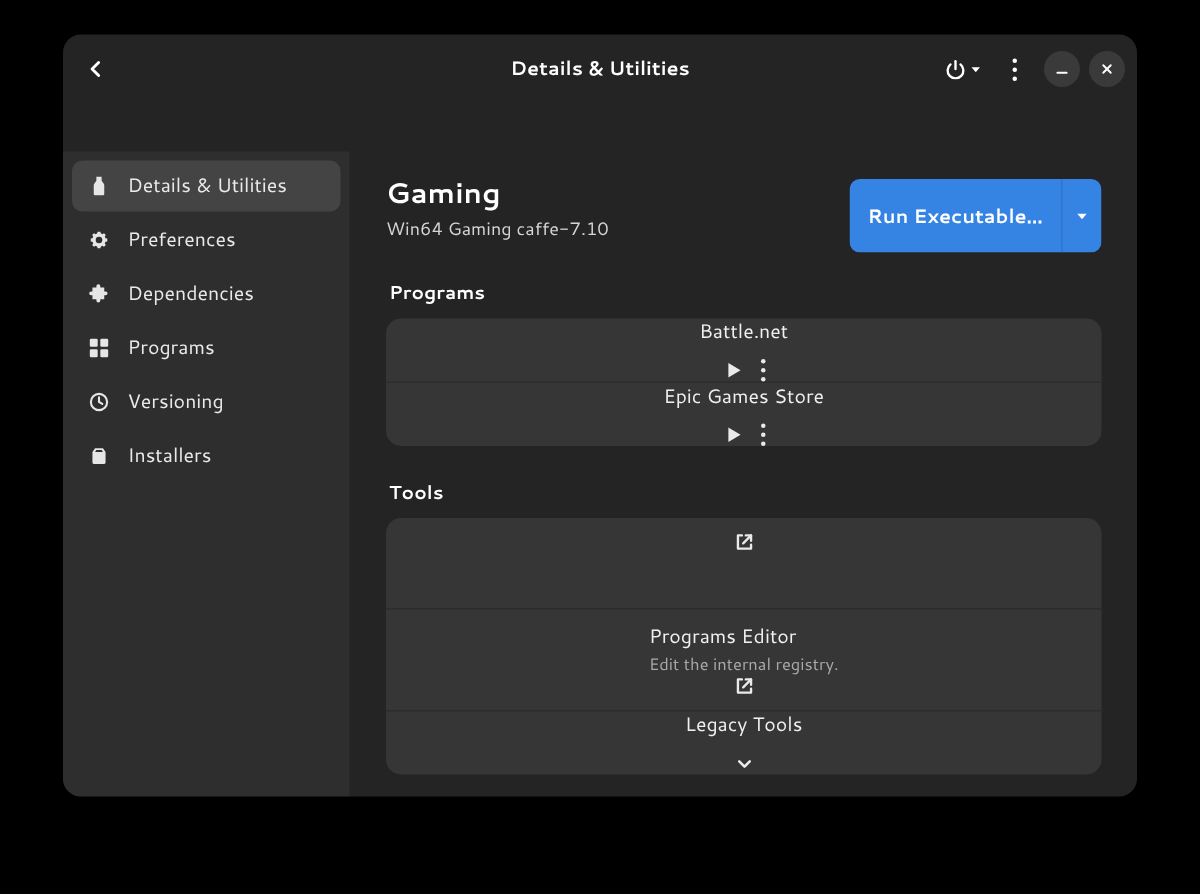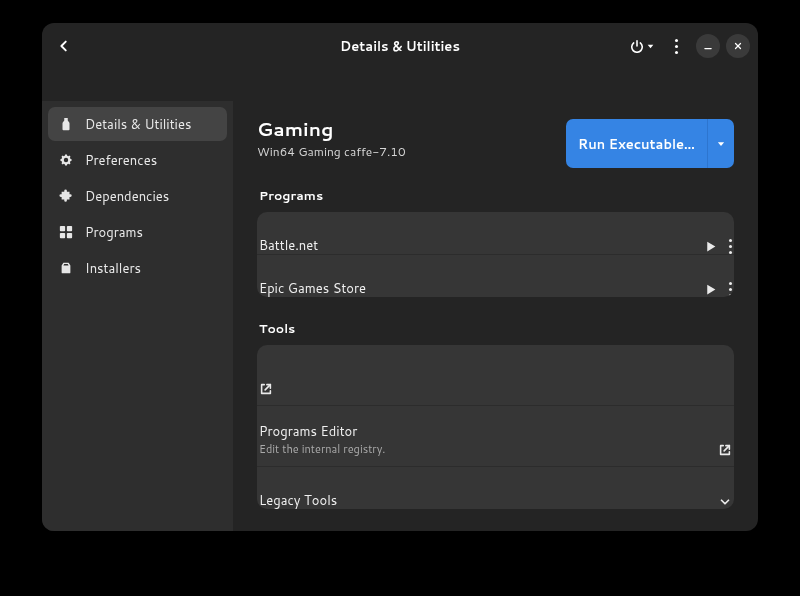--- a/index.html
+++ b/index.html
@@ -58,21 +58,21 @@
   .main-title{font-size:19px; font-weight:800; line-height:1.1;}
   .main-sub{font-size:12px; color:#d5d5d5; margin-top:3px;}
   .run-btn{
     display:flex; align-items:stretch; height:49px; border-radius:7px; overflow:hidden;
     font-size:13px; font-weight:600; cursor:pointer;
   }
   .run-main{background:var(--accent); color:#fff; display:flex; align-items:center; padding:0 12px;}
   .run-drop{background:var(--accent); color:#fff; display:flex; align-items:center; padding:0 8px; border-left:1px solid var(--accent2);}
   .section-label{font-size:12.5px; font-weight:700; margin:8px 0 8px 2px;}
   .tilegroup{background:var(--tile); border-radius:10px; overflow:hidden; margin-bottom:22px;}
-  .tile{display:flex; align-items:flex-end; padding:0 2px; min-height:42px;}
+  .tile{display:flex; align-items:center; padding:0 14px; min-height:42px;flex-direction:column;}
   .tile + .tile{border-top:1px solid var(--tile-sep);}
   .tile-text{flex:1; min-width:0;}
   .tile-title{font-size:13px; color:#f0f0f0;}
   .tile-sub{font-size:11px; color:var(--fg-dim); margin-top:1px;}
   .tile-actions{display:flex; align-items:center; gap:12px; color:#eaeaea;}
   .tile.tall{padding-top:9px; padding-bottom:9px;}
   .dotsv{display:flex; flex-direction:column; gap:3px;}
   .dotsv span{width:3px;height:3px;border-radius:50%;background:currentColor;}
 </style>
 </head>
@@ -152,20 +152,29 @@
               <rect x="1" y="1" width="6" height="6" rx="1"></rect>
               <rect x="9" y="1" width="6" height="6" rx="1"></rect>
               <rect x="1" y="9" width="6" height="6" rx="1"></rect>
               <rect x="9" y="9" width="6" height="6" rx="1"></rect>
             </svg>
         </span>
         <span>Programs</span>
       </div>
       <div class="side-item">
         <span class="side-icon">
+          <svg width="14" height="14" viewBox="0 0 16 16" fill="none" stroke="currentColor" stroke-width="1.6">
+              <circle cx="8" cy="8" r="6.2"></circle>
+              <path d="M8 4.5V8l2.5 1.5" stroke-linecap="round"></path>
+            </svg>
+        </span>
+        <span>Versioning</span>
+      </div>
+      <div class="side-item">
+        <span class="side-icon">
           <svg width="14" height="14" viewBox="0 0 16 16" fill="currentColor">
               <path d="M3 5l2-3h6l2 3v8a1 1 0 0 1-1 1H4a1 1 0 0 1-1-1V5zm2 0h6l-1-1.5H6L5 5z"></path>
             </svg>
         </span>
         <span>Installers</span>
       </div>
     </div>
 
     <div class="main">
       <div class="main-head">

